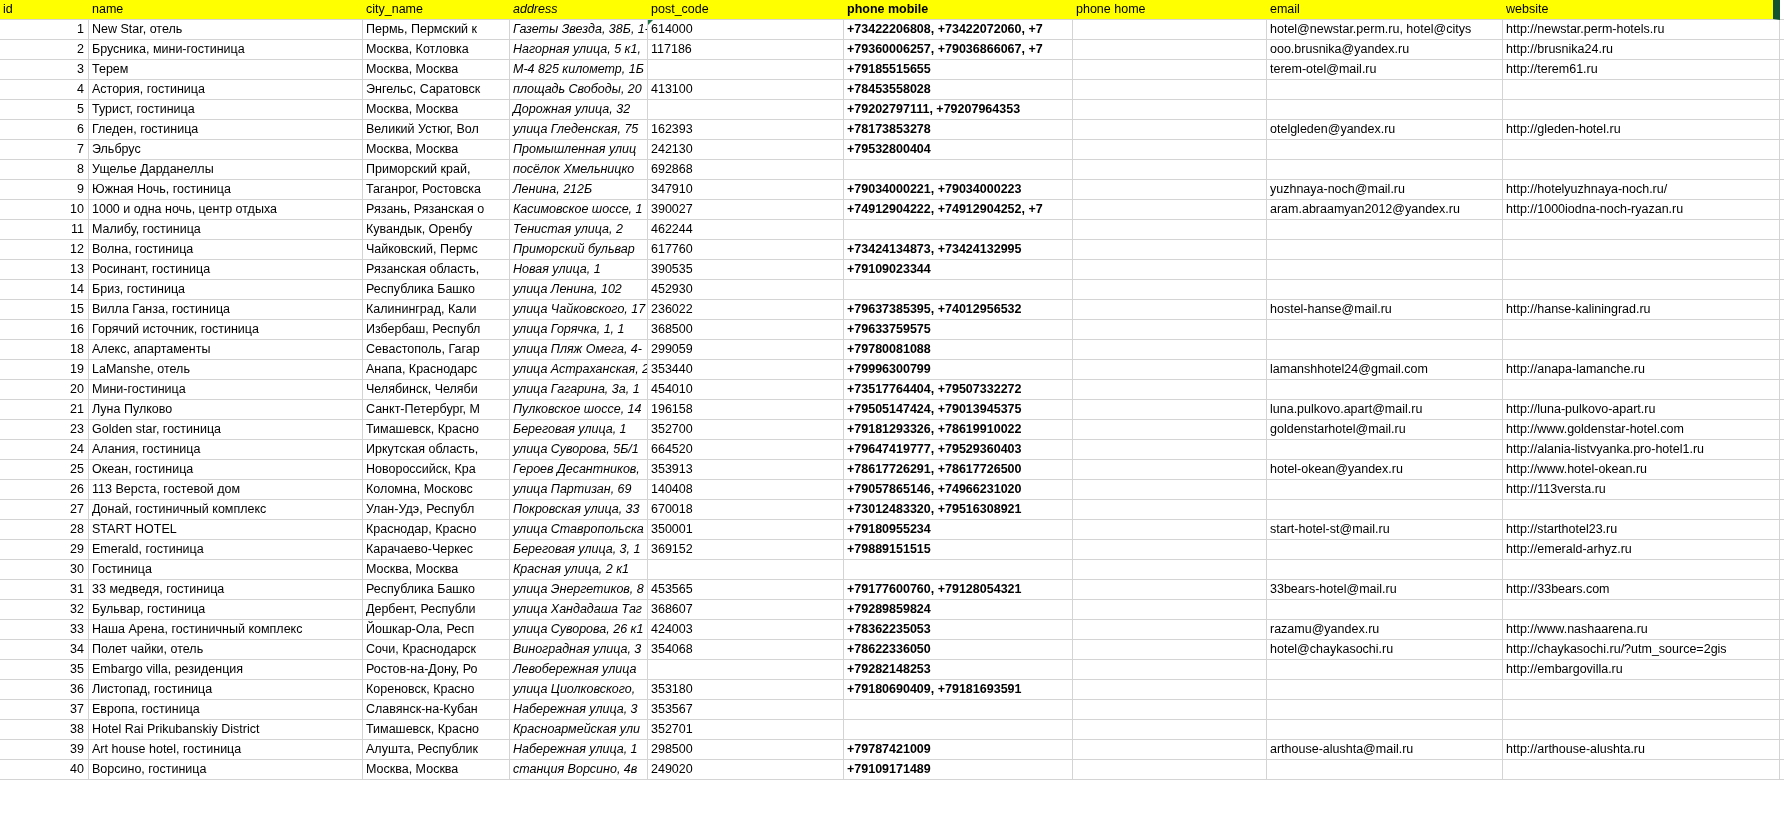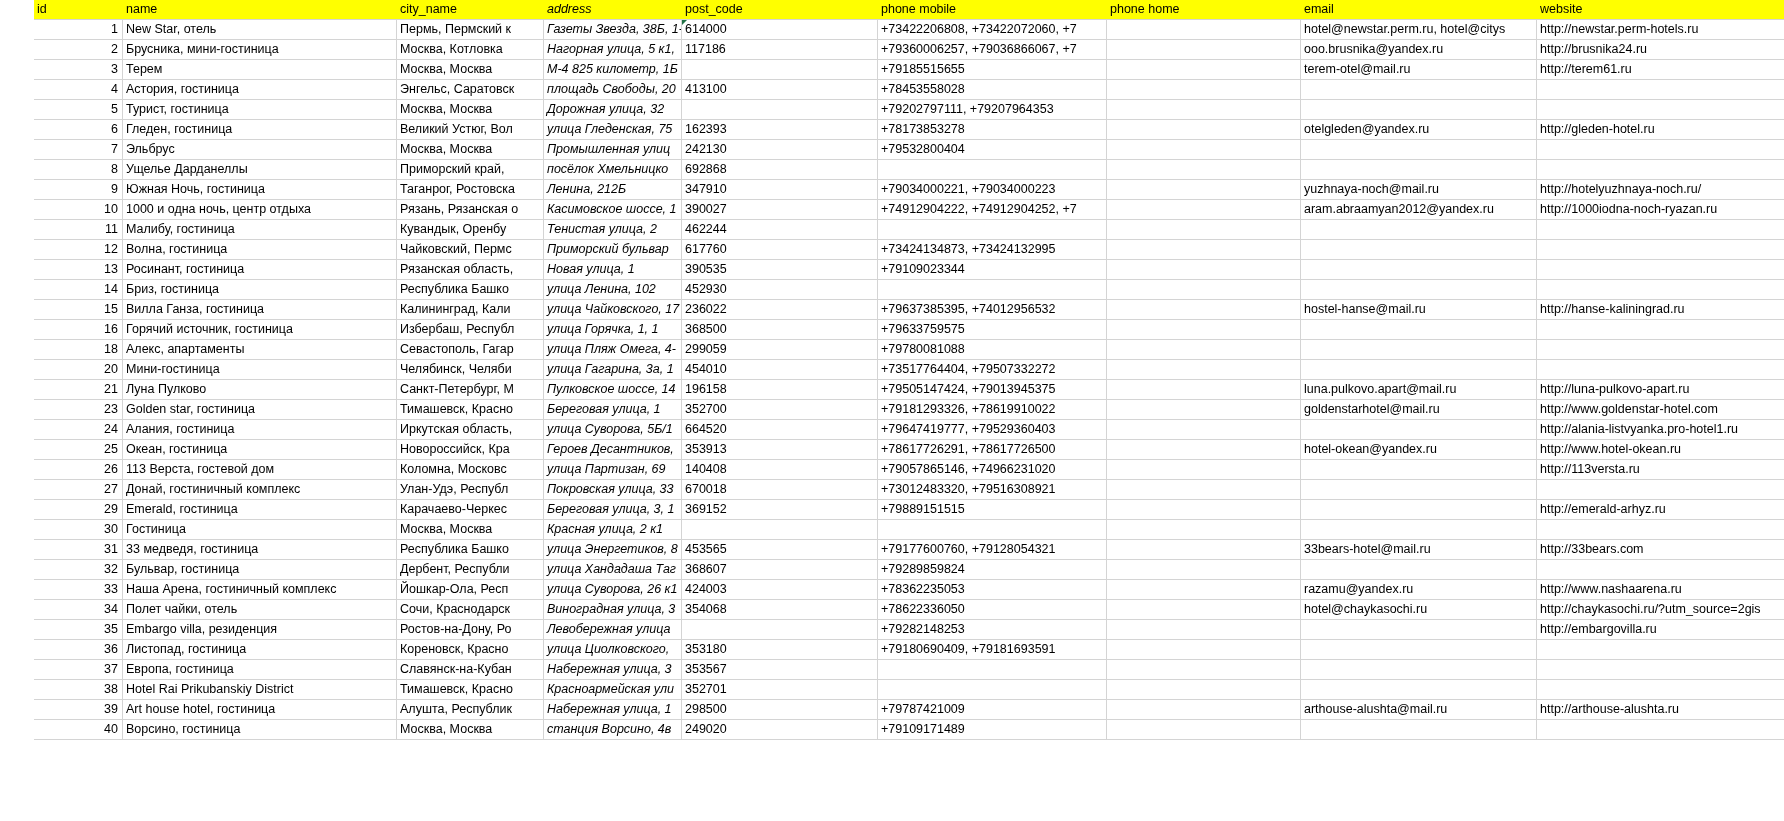--- a/index.html
+++ b/index.html
@@ -1,38 +1,38 @@
 <!DOCTYPE html>
 <html><head>
 <meta charset="utf-8">
 <style>
   html,body{margin:0;padding:0;}
   body{
     width:1784px;height:821px;overflow:hidden;background:#ffffff;
     font-family:"Liberation Sans","DejaVu Sans",sans-serif;
     font-size:12.5px;color:#000;
   }
-  .sheet{position:relative;width:1632px;margin-left:34px;}
+  .sheet{position:relative;width:1632px;}
   .row{display:flex;height:20px;}
   .cell{
     box-sizing:border-box;flex:none;height:20px;line-height:19px;
     padding:0 3px;border-right:1px solid #d4d4d4;border-bottom:1px solid #d4d4d4;
     white-space:nowrap;overflow:hidden;position:relative;background:#fff;
   }
   
   .header-row .cell{background:#ffff00;border-right:none;}
   .header-row .col-website{border-right:7px solid #14532d;}
   .header-row .col-stub{background:#fff;}
   .col-id{width:89px;text-align:right;padding-right:4px;}
   .header-row .col-id{text-align:left;padding-left:3px;}
   .col-name{width:274px;}
   .col-city_name{width:147px;}
   .col-address{width:138px;font-style:italic;}
   .col-post_code{width:196px;}
-  .col-phone_mobile{width:229px;}
+  .col-phone_mobile{width:229px;font-weight:bold;}
   .col-phone_home{width:194px;}
   .col-email{width:236px;}
   .col-website{width:277px;}
   .col-stub{width:4px;padding:0;border-right:none;}
   .flag{
     position:absolute;top:0;left:0;width:0;height:0;
     border-top:5px solid #217346;border-right:5px solid transparent;
   }
 </style>
 </head>
@@ -250,20 +250,32 @@
         <div class="cell col-city_name">Севастополь, Гагар</div>
         <div class="cell col-address">улица Пляж Омега, 4-</div>
         <div class="cell col-post_code">299059</div>
         <div class="cell col-phone_mobile">+79780081088</div>
         <div class="cell col-phone_home"></div>
         <div class="cell col-email"></div>
         <div class="cell col-website"></div>
         <div class="cell col-stub"></div>
       </div>
       <div class="row data-row">
+        <div class="cell col-id">19</div>
+        <div class="cell col-name">LaManshe, отель</div>
+        <div class="cell col-city_name">Анапа, Краснодарс</div>
+        <div class="cell col-address">улица Астраханская, 2</div>
+        <div class="cell col-post_code">353440</div>
+        <div class="cell col-phone_mobile">+79996300799</div>
+        <div class="cell col-phone_home"></div>
+        <div class="cell col-email">lamanshhotel24@gmail.com</div>
+        <div class="cell col-website">http://anapa-lamanche.ru</div>
+        <div class="cell col-stub"></div>
+      </div>
+      <div class="row data-row">
         <div class="cell col-id">20</div>
         <div class="cell col-name">Мини-гостиница</div>
         <div class="cell col-city_name">Челябинск, Челяби</div>
         <div class="cell col-address">улица Гагарина, 3а, 1</div>
         <div class="cell col-post_code">454010</div>
         <div class="cell col-phone_mobile">+73517764404, +79507332272</div>
         <div class="cell col-phone_home"></div>
         <div class="cell col-email"></div>
         <div class="cell col-website"></div>
         <div class="cell col-stub"></div>
@@ -334,20 +346,32 @@
         <div class="cell col-city_name">Улан-Удэ, Республ</div>
         <div class="cell col-address">Покровская улица, 33</div>
         <div class="cell col-post_code">670018</div>
         <div class="cell col-phone_mobile">+73012483320, +79516308921</div>
         <div class="cell col-phone_home"></div>
         <div class="cell col-email"></div>
         <div class="cell col-website"></div>
         <div class="cell col-stub"></div>
       </div>
       <div class="row data-row">
+        <div class="cell col-id">28</div>
+        <div class="cell col-name">START HOTEL</div>
+        <div class="cell col-city_name">Краснодар, Красно</div>
+        <div class="cell col-address">улица Ставропольска</div>
+        <div class="cell col-post_code">350001</div>
+        <div class="cell col-phone_mobile">+79180955234</div>
+        <div class="cell col-phone_home"></div>
+        <div class="cell col-email">start-hotel-st@mail.ru</div>
+        <div class="cell col-website">http://starthotel23.ru</div>
+        <div class="cell col-stub"></div>
+      </div>
+      <div class="row data-row">
         <div class="cell col-id">29</div>
         <div class="cell col-name">Emerald, гостиница</div>
         <div class="cell col-city_name">Карачаево-Черкес</div>
         <div class="cell col-address">Береговая улица, 3, 1</div>
         <div class="cell col-post_code">369152</div>
         <div class="cell col-phone_mobile">+79889151515</div>
         <div class="cell col-phone_home"></div>
         <div class="cell col-email"></div>
         <div class="cell col-website">http://emerald-arhyz.ru</div>
         <div class="cell col-stub"></div>

